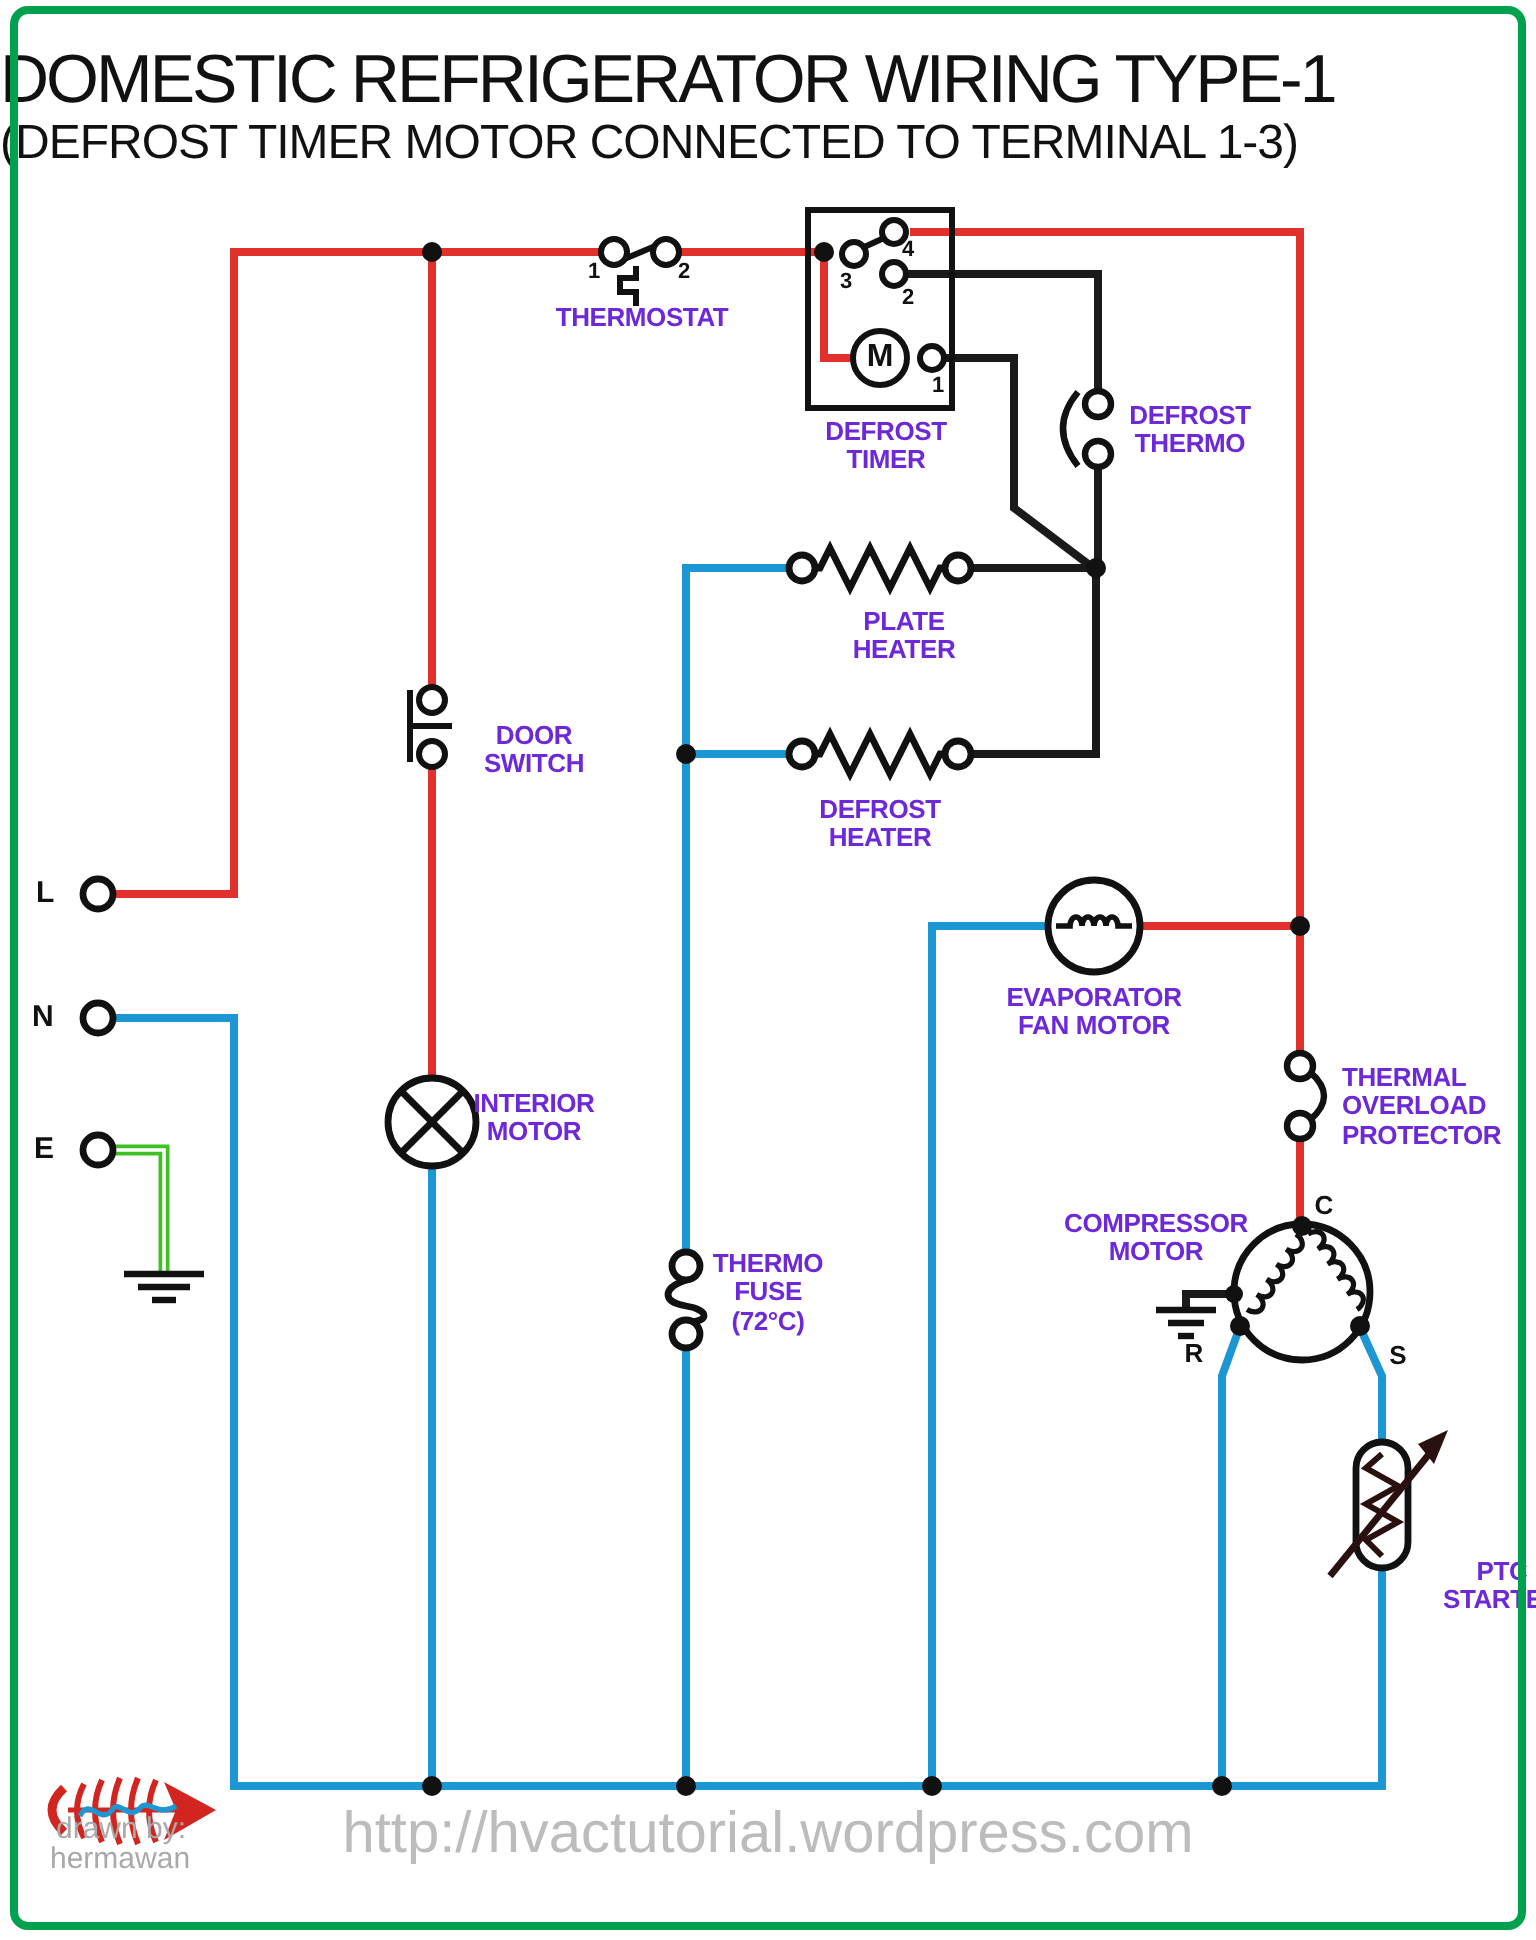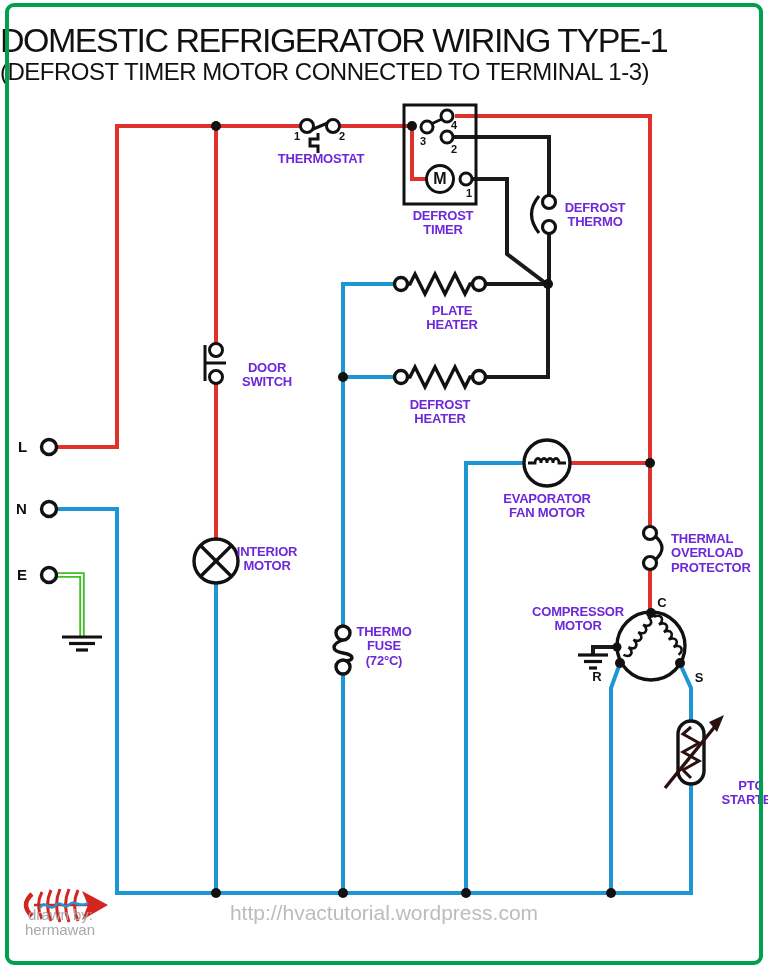--- a/index.html
+++ b/index.html
@@ -17,21 +17,21 @@
   .lbl{
     position:absolute;color:#6d28d9;font-weight:bold;font-size:13px;line-height:1.1;
     text-align:center;white-space:pre-line;letter-spacing:-0.2px;
   }
   .pin{position:absolute;color:#111;font-weight:bold;font-size:11px;text-align:center;}
   .pin.big{font-size:13px;}
   .supply{position:absolute;color:#111;font-weight:bold;font-size:15px;}
   .muted{position:absolute;color:#a9a9a9;font-size:15px;}
   .url{
     position:absolute;left:0;right:0;top:901px;text-align:center;
-    color:#bcbcbc;font-size:21px;letter-spacing:0px;
+    color:#bcbcbc;font-size:29px;letter-spacing:0px;
   }
   .mlabel{position:absolute;color:#111;font-weight:bold;font-size:16px;text-align:center;}
   svg{position:absolute;left:0;top:0;}
 </style>
 </head>
 <body>
 
 <div class="stage">
 
   <svg width="768" height="970" viewBox="0 0 768 970">

